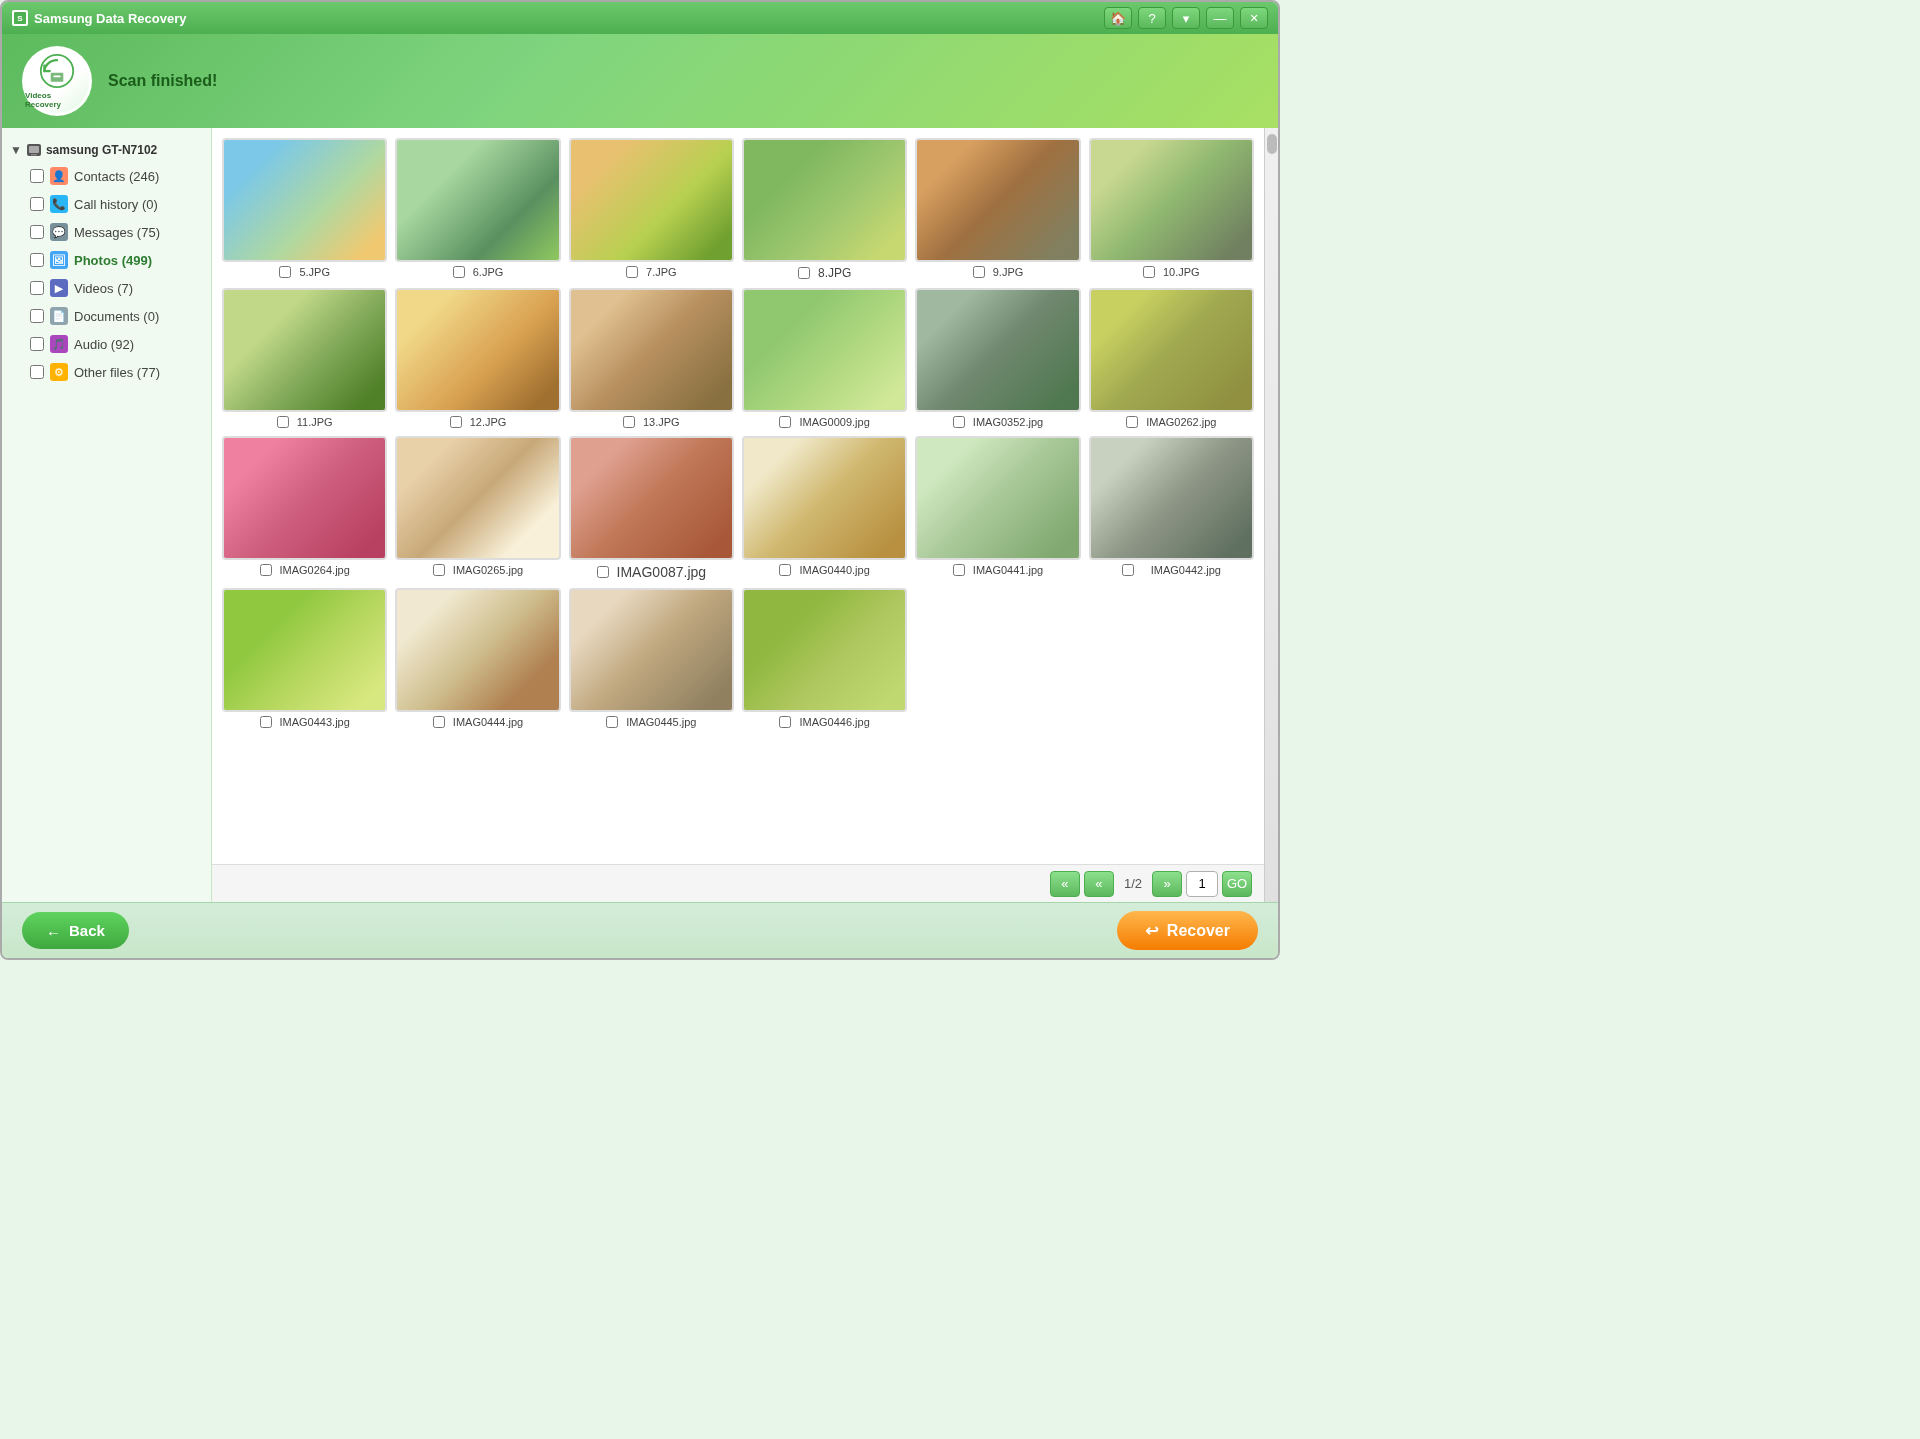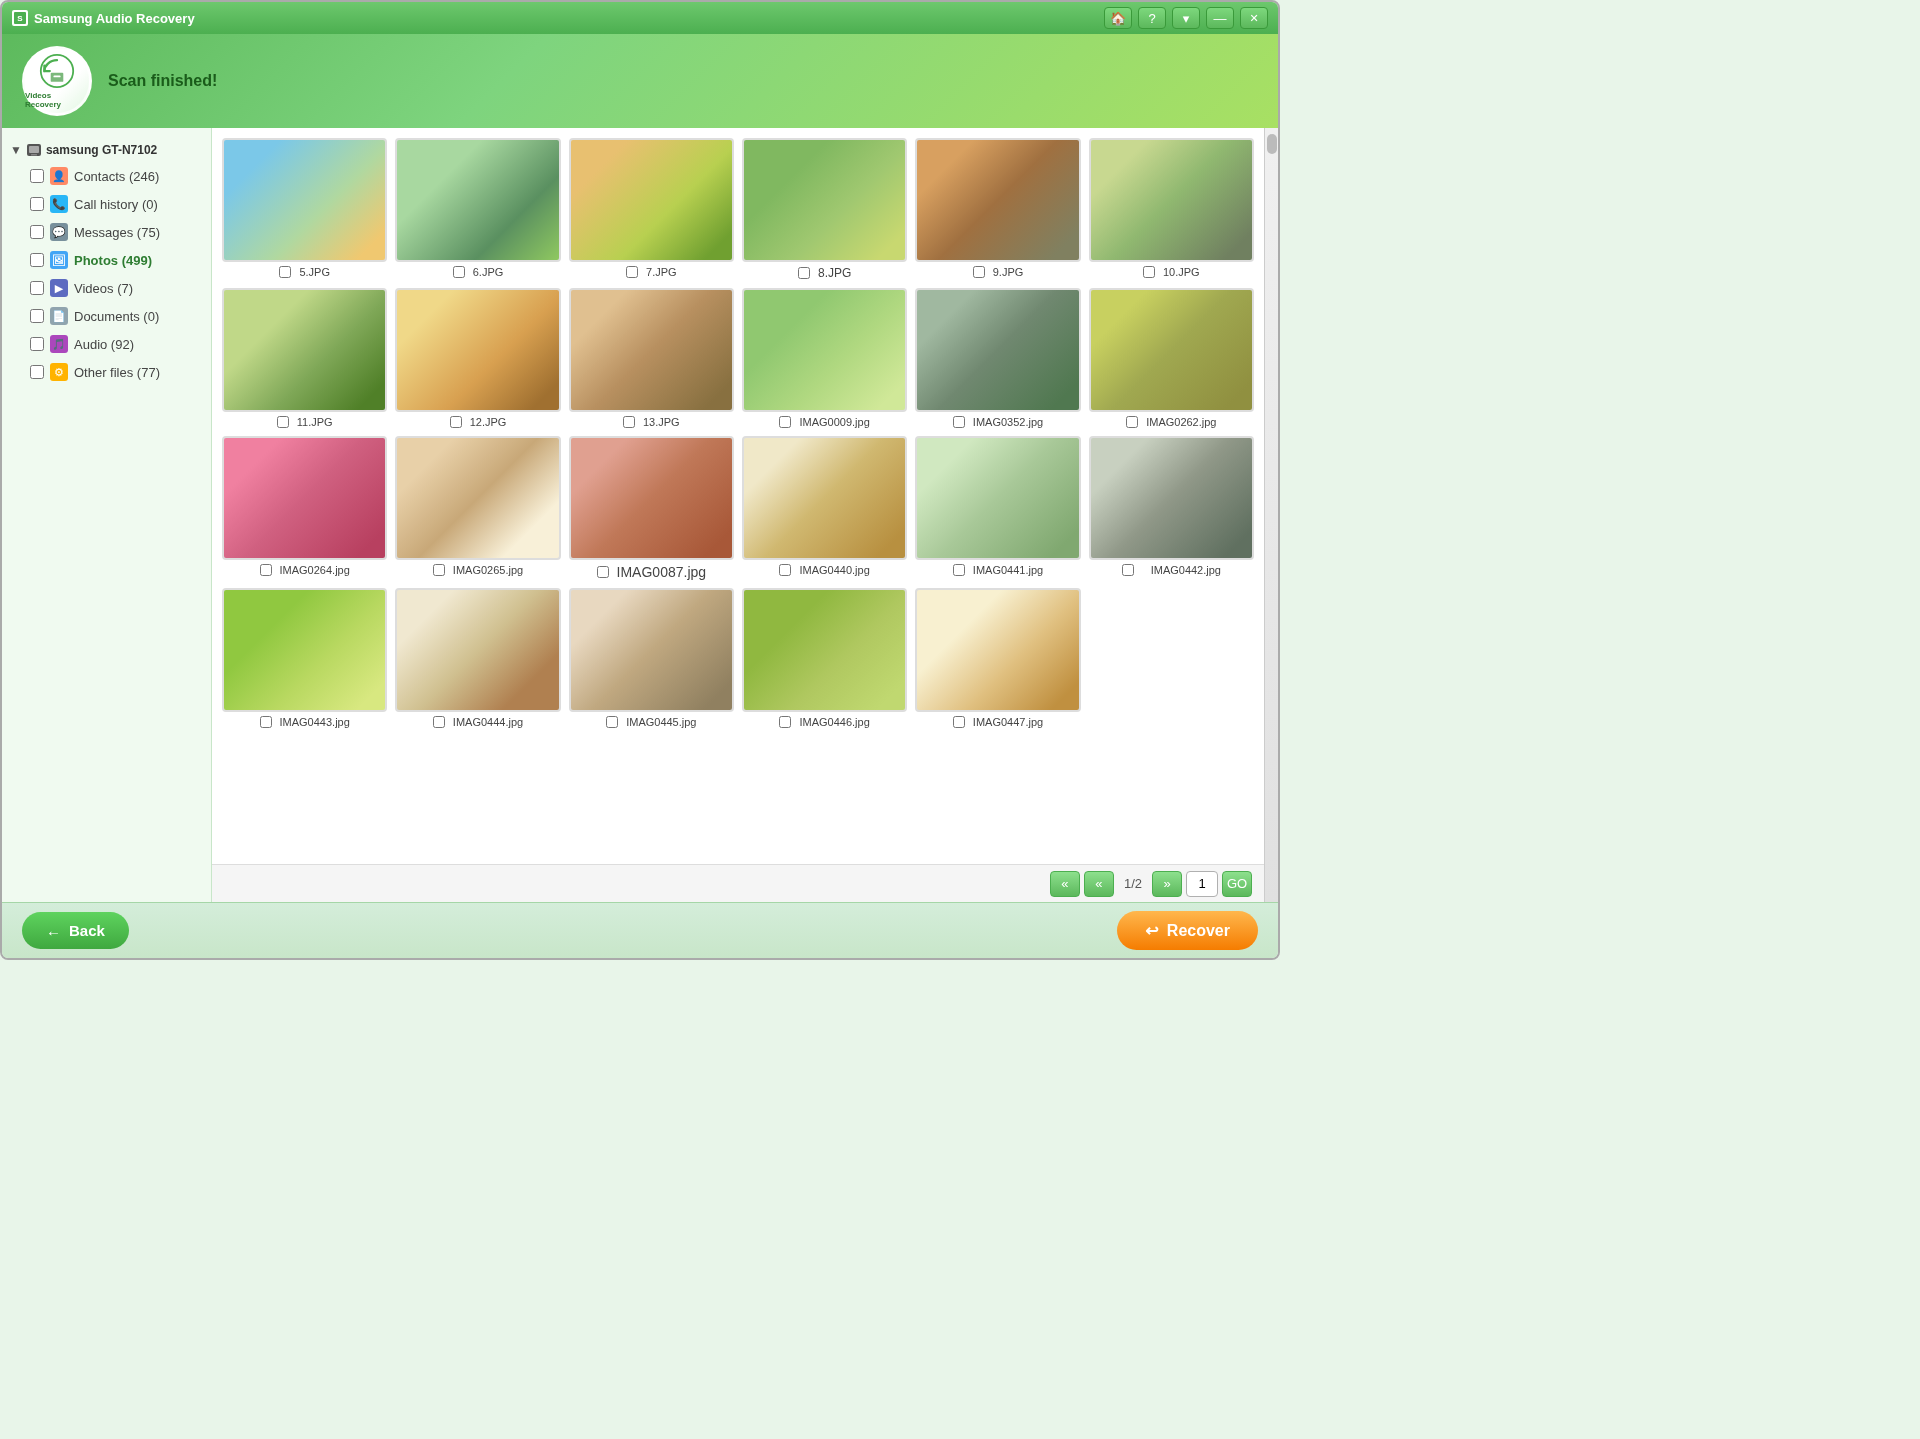--- a/index.html
+++ b/index.html
@@ -303,21 +303,21 @@
 <body>
 
 <div class="title-bar">
   <div class="title-bar-left">
     <div class="title-bar-icon">
       <svg width="12" height="12" viewBox="0 0 12 12">
           <rect width="12" height="12" fill="#4caf50" rx="1"></rect>
           <text x="6" y="9" text-anchor="middle" fill="white" font-size="8">S</text>
         </svg>
     </div>
-    <span>Samsung Audio Recovery</span>
+    <span>Samsung Data Recovery</span>
   </div>
   <div class="title-bar-controls">
     <div class="title-btn">🏠</div>
     <div class="title-btn">?</div>
     <div class="title-btn">▾</div>
     <div class="title-btn">—</div>
     <div class="title-btn close">✕</div>
   </div>
 </div>
 
@@ -563,28 +563,20 @@
     </div>
   </div>
         <div class="photo-item">
     <div class="photo-thumb img-22">
     </div>
     <div class="photo-label-row">
       <input type="checkbox" style="">
       <span style="font-size:11px;">IMAG0446.jpg</span>
     </div>
   </div>
-        <div class="photo-item">
-    <div class="photo-thumb img-23">
-    </div>
-    <div class="photo-label-row">
-      <input type="checkbox" style="">
-      <span style="font-size:11px;">IMAG0447.jpg</span>
-    </div>
-  </div>
       </div>
 
     <div class="pagination-bar">
       <div class="page-btn green-btn">«</div>
       <div class="page-btn green-btn">«</div>
       <span class="page-info">1/2</span>
       <div class="page-btn green-btn">»</div>
       <input class="page-input" type="text" value="1" style="">
       <div class="page-btn green-btn">GO</div>
     </div>

